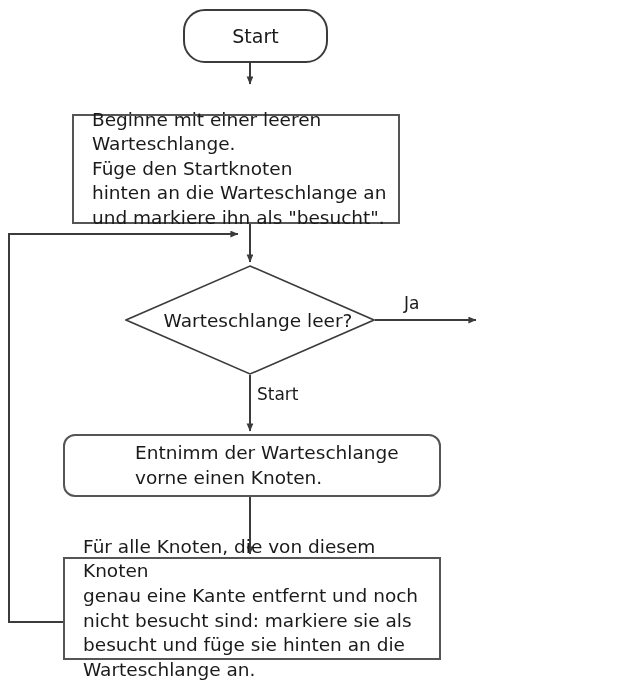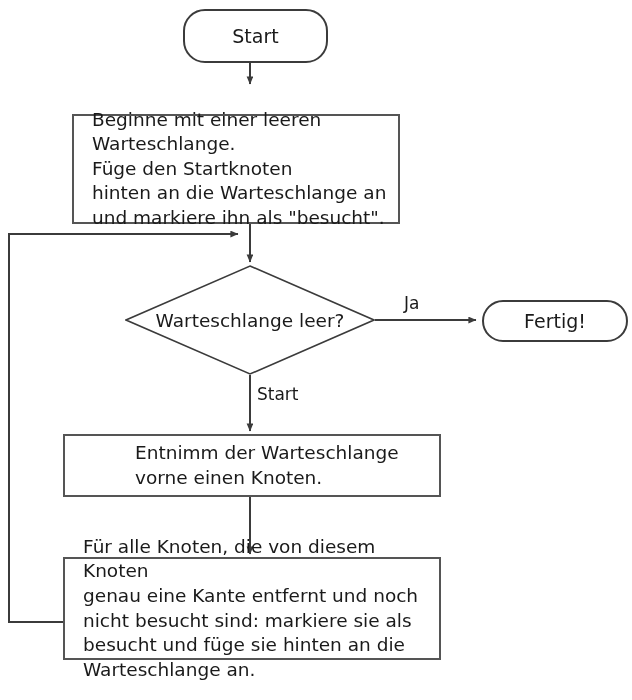--- a/index.html
+++ b/index.html
@@ -45,27 +45,28 @@
     justify-content: center;
     font-size: 18.5px;
     line-height: 1.33;
     white-space: pre-line;
   }
   .process.pad-left {
     padding-left: 18px;
   }
   .process.pad-indent {
     padding-left: 70px;
+    border-radius: 12px;
   }
   .diamond-wrap {
     position: absolute;
   }
   .diamond-label {
     position: absolute;
-    left: 0;
+    left: 8px;
     top: 0;
     width: 100%;
     height: 100%;
     display: flex;
     align-items: center;
     justify-content: center;
     font-size: 18.5px;
     color: #1a1a1a;
   }
   .edge-label {
@@ -112,23 +113,20 @@
 und markiere ihn als "besucht".</span>
   </div>
 
   <div class="diamond-wrap" style="left:125px; top:265px; width:250px; height:110px;">
     <svg width="250" height="110" viewBox="0 0 250 110" xmlns="http://www.w3.org/2000/svg">
       <polygon points="125,1 249,55 125,109 1,55" fill="#ffffff" stroke="#3b3b3b" stroke-width="1.6"></polygon>
     </svg>
     <div class="diamond-label">Warteschlange leer?</div>
   </div>
 
-  <div class="node terminator" style="left:482px; top:300px; width:146px; height:42px;">
-    <span>Fertig!</span>
-  </div>
 
   <div class="node process pad-indent" style="left:63px; top:434px; width:378px; height:63px;">
     <span>Entnimm der Warteschlange
 vorne einen Knoten.</span>
   </div>
 
   <div class="node process pad-left" style="left:63px; top:557px; width:378px; height:103px;">
     <span>Für alle Knoten, die von diesem Knoten
 genau eine Kante entfernt und noch
 nicht besucht sind: markiere sie als

